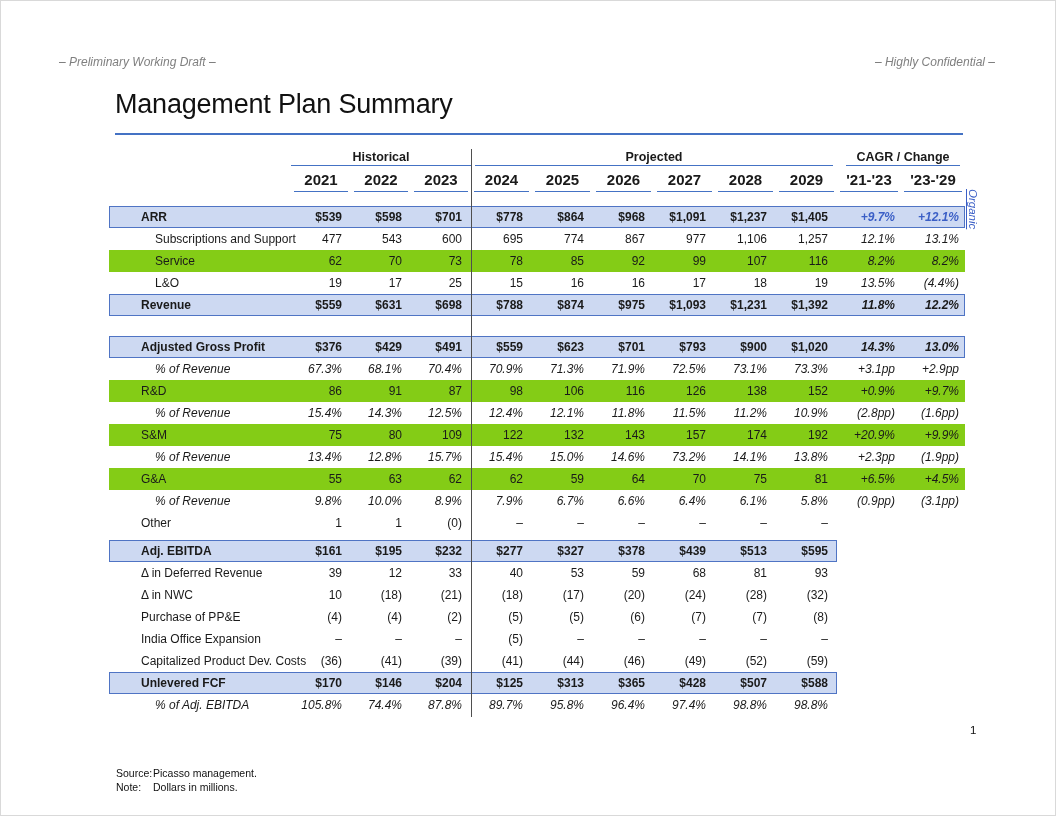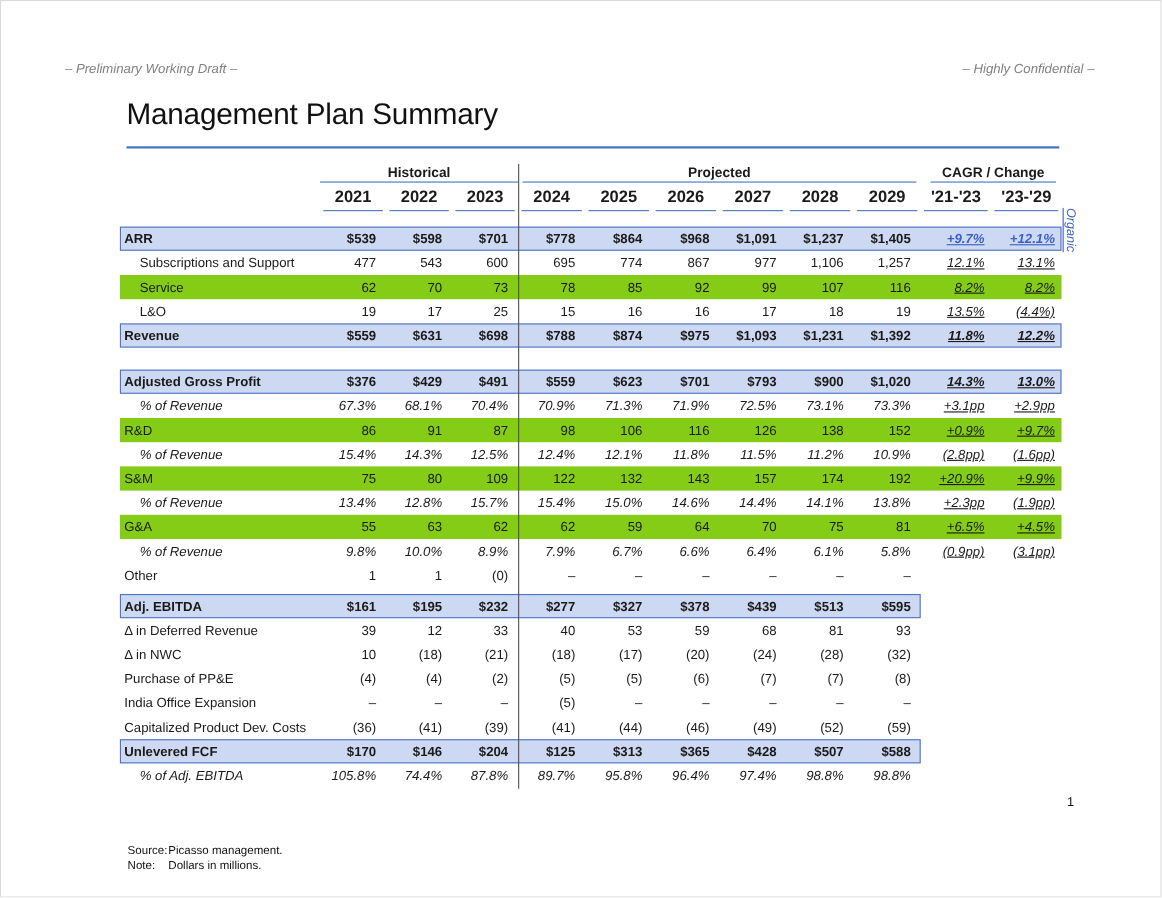--- a/index.html
+++ b/index.html
@@ -29,24 +29,24 @@
 
   .yhrow{display:grid;grid-template-columns:var(--tcols);height:26px;font-weight:bold;font-size:15px;}
   .yhrow .ycell{text-align:center;border-bottom:1.6px solid #4472c4;margin:0 3px;padding-bottom:3px;align-self:end;}
   .hdr-spacer{height:14px;}
 
   .tbody{--tcols:182px 60px 60px 60px 61px 61px 61px 61px 61px 61px 64px 64px;}
   .trow{
     display:grid;grid-template-columns:var(--tcols);height:22px;align-items:center;
     position:relative;font-size:12px;
   }
-  .lcell{padding-left:4px;white-space:nowrap;position:relative;z-index:1;}
+  .lcell{padding-left:4px;white-space:nowrap;position:relative;z-index:1;margin-left:28px;}
   .lcell.ind{padding-left:18px;}
   .vcell{text-align:right;padding-right:9px;white-space:nowrap;position:relative;z-index:1;}
-  .ccell{padding-right:6px;font-style:italic;text-decoration:underline;}
+  .ccell{padding-right:6px;font-style:italic;}
   .shade{background:#84cc16;}
   .it{font-style:italic;}
   .blue::before,.blue-short::before{
     content:"";position:absolute;top:0;bottom:0;left:0;right:0;
     background:#cdd9f2;border:1.6px solid #4f74c4;box-sizing:border-box;
   }
   .blue-short::before{right:auto;width:728px;}
   .blue .lcell,.blue .vcell,.blue-short .lcell,.blue-short .vcell{font-weight:bold;}
   .cblue{color:#3b5fc6;}
   .gap-lg{height:20px;}
@@ -236,21 +236,21 @@
           <div class="vcell ccell">+9.9%</div>
         </div>
         <div class="trow it">
           <div class="lcell ind">% of Revenue</div>
           <div class="vcell">13.4%</div>
           <div class="vcell">12.8%</div>
           <div class="vcell">15.7%</div>
           <div class="vcell">15.4%</div>
           <div class="vcell">15.0%</div>
           <div class="vcell">14.6%</div>
-          <div class="vcell">14.4%</div>
+          <div class="vcell">73.2%</div>
           <div class="vcell">14.1%</div>
           <div class="vcell">13.8%</div>
           <div class="vcell ccell">+2.3pp</div>
           <div class="vcell ccell">(1.9pp)</div>
         </div>
         <div class="trow shade">
           <div class="lcell">G&amp;A</div>
           <div class="vcell">55</div>
           <div class="vcell">63</div>
           <div class="vcell">62</div>

